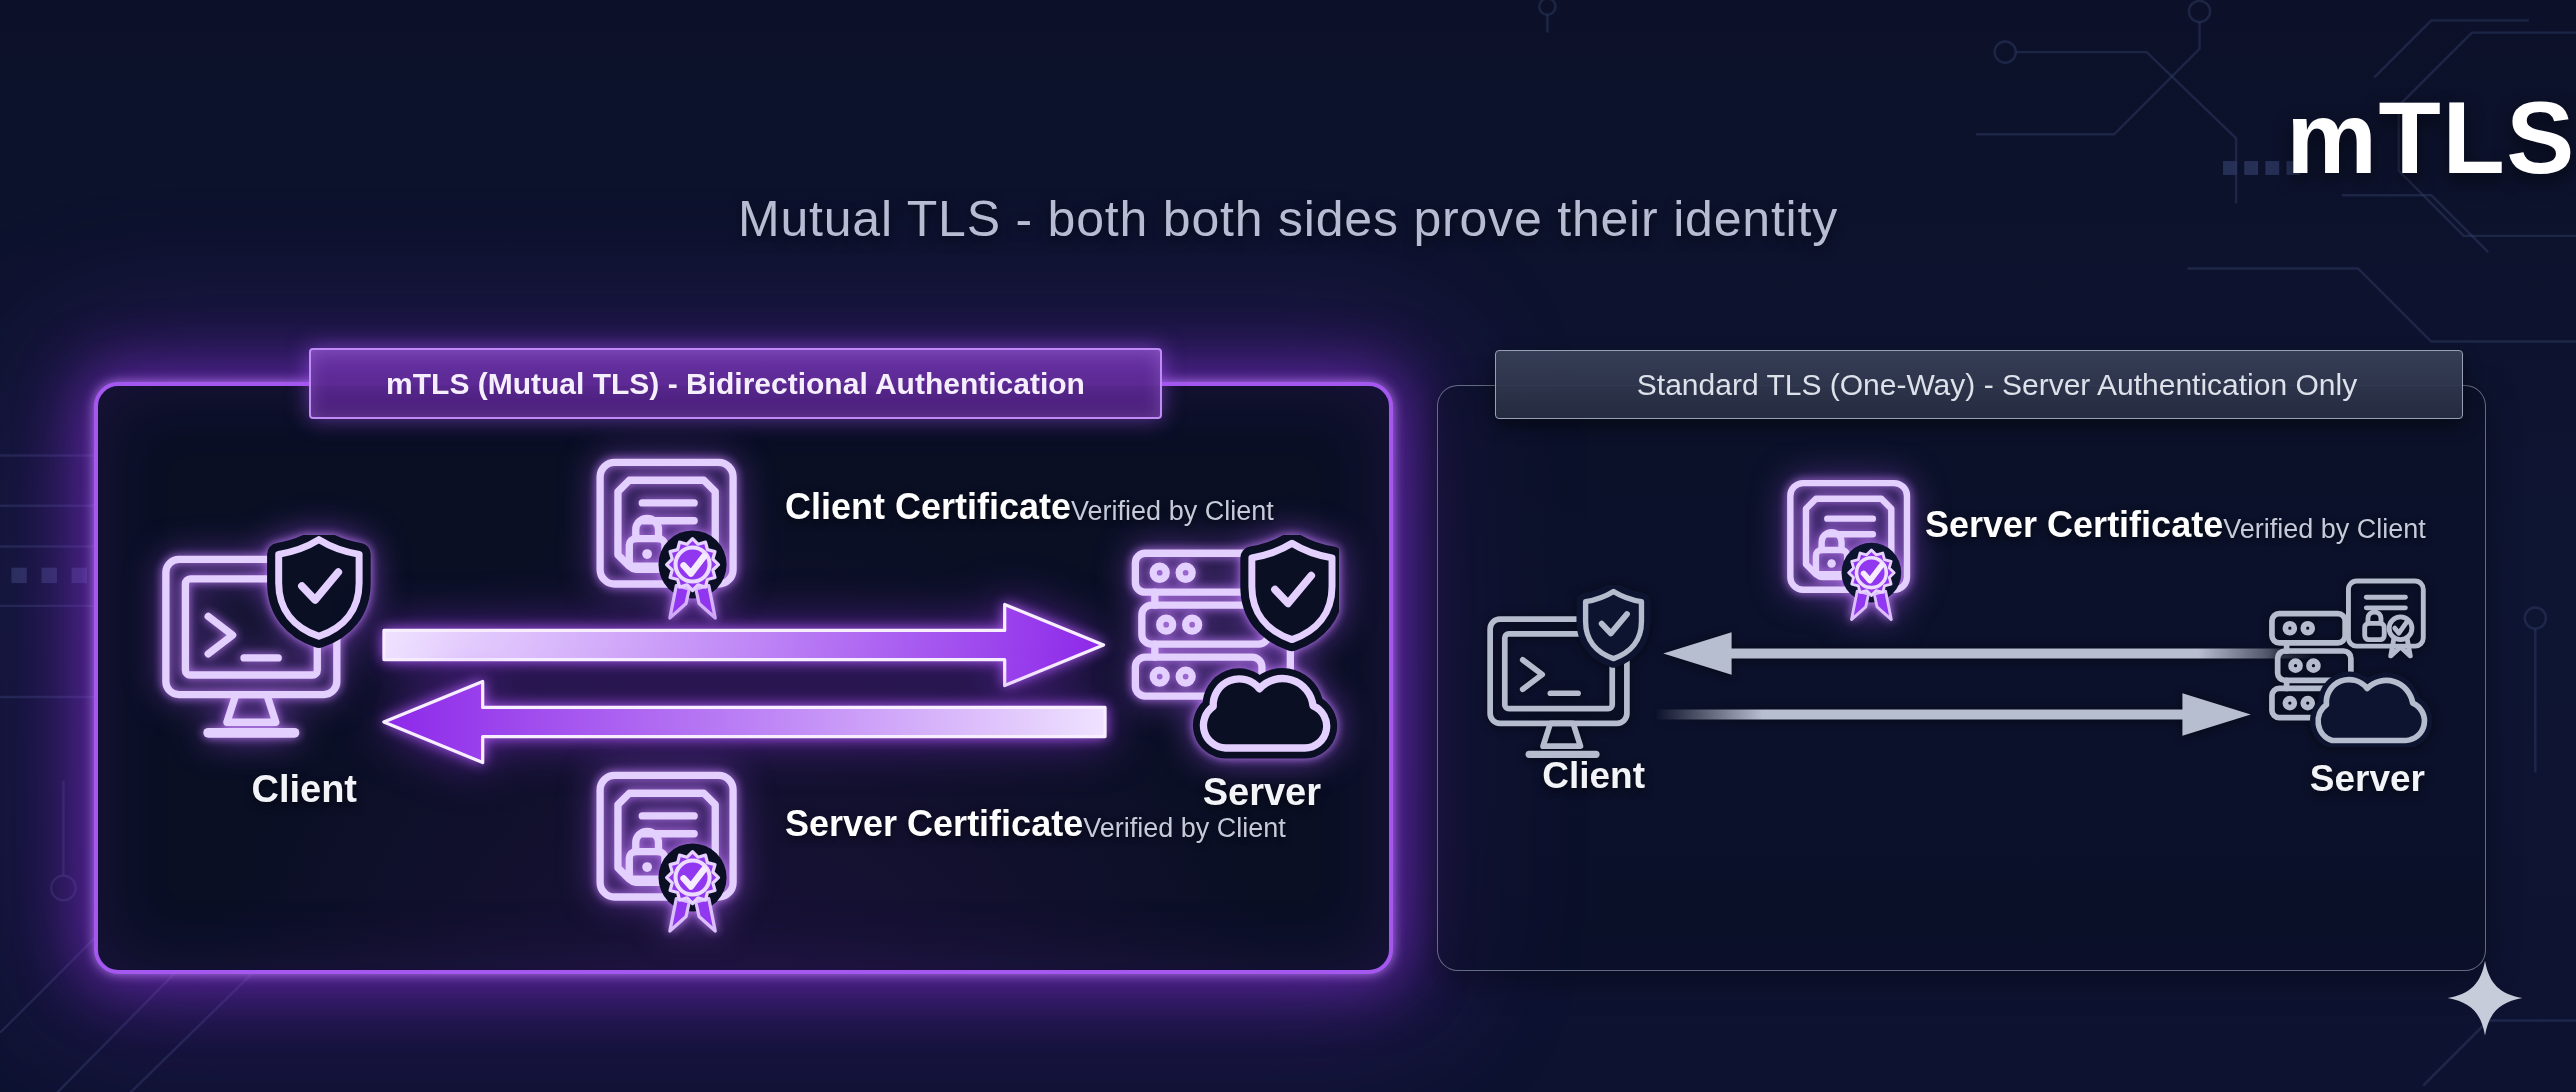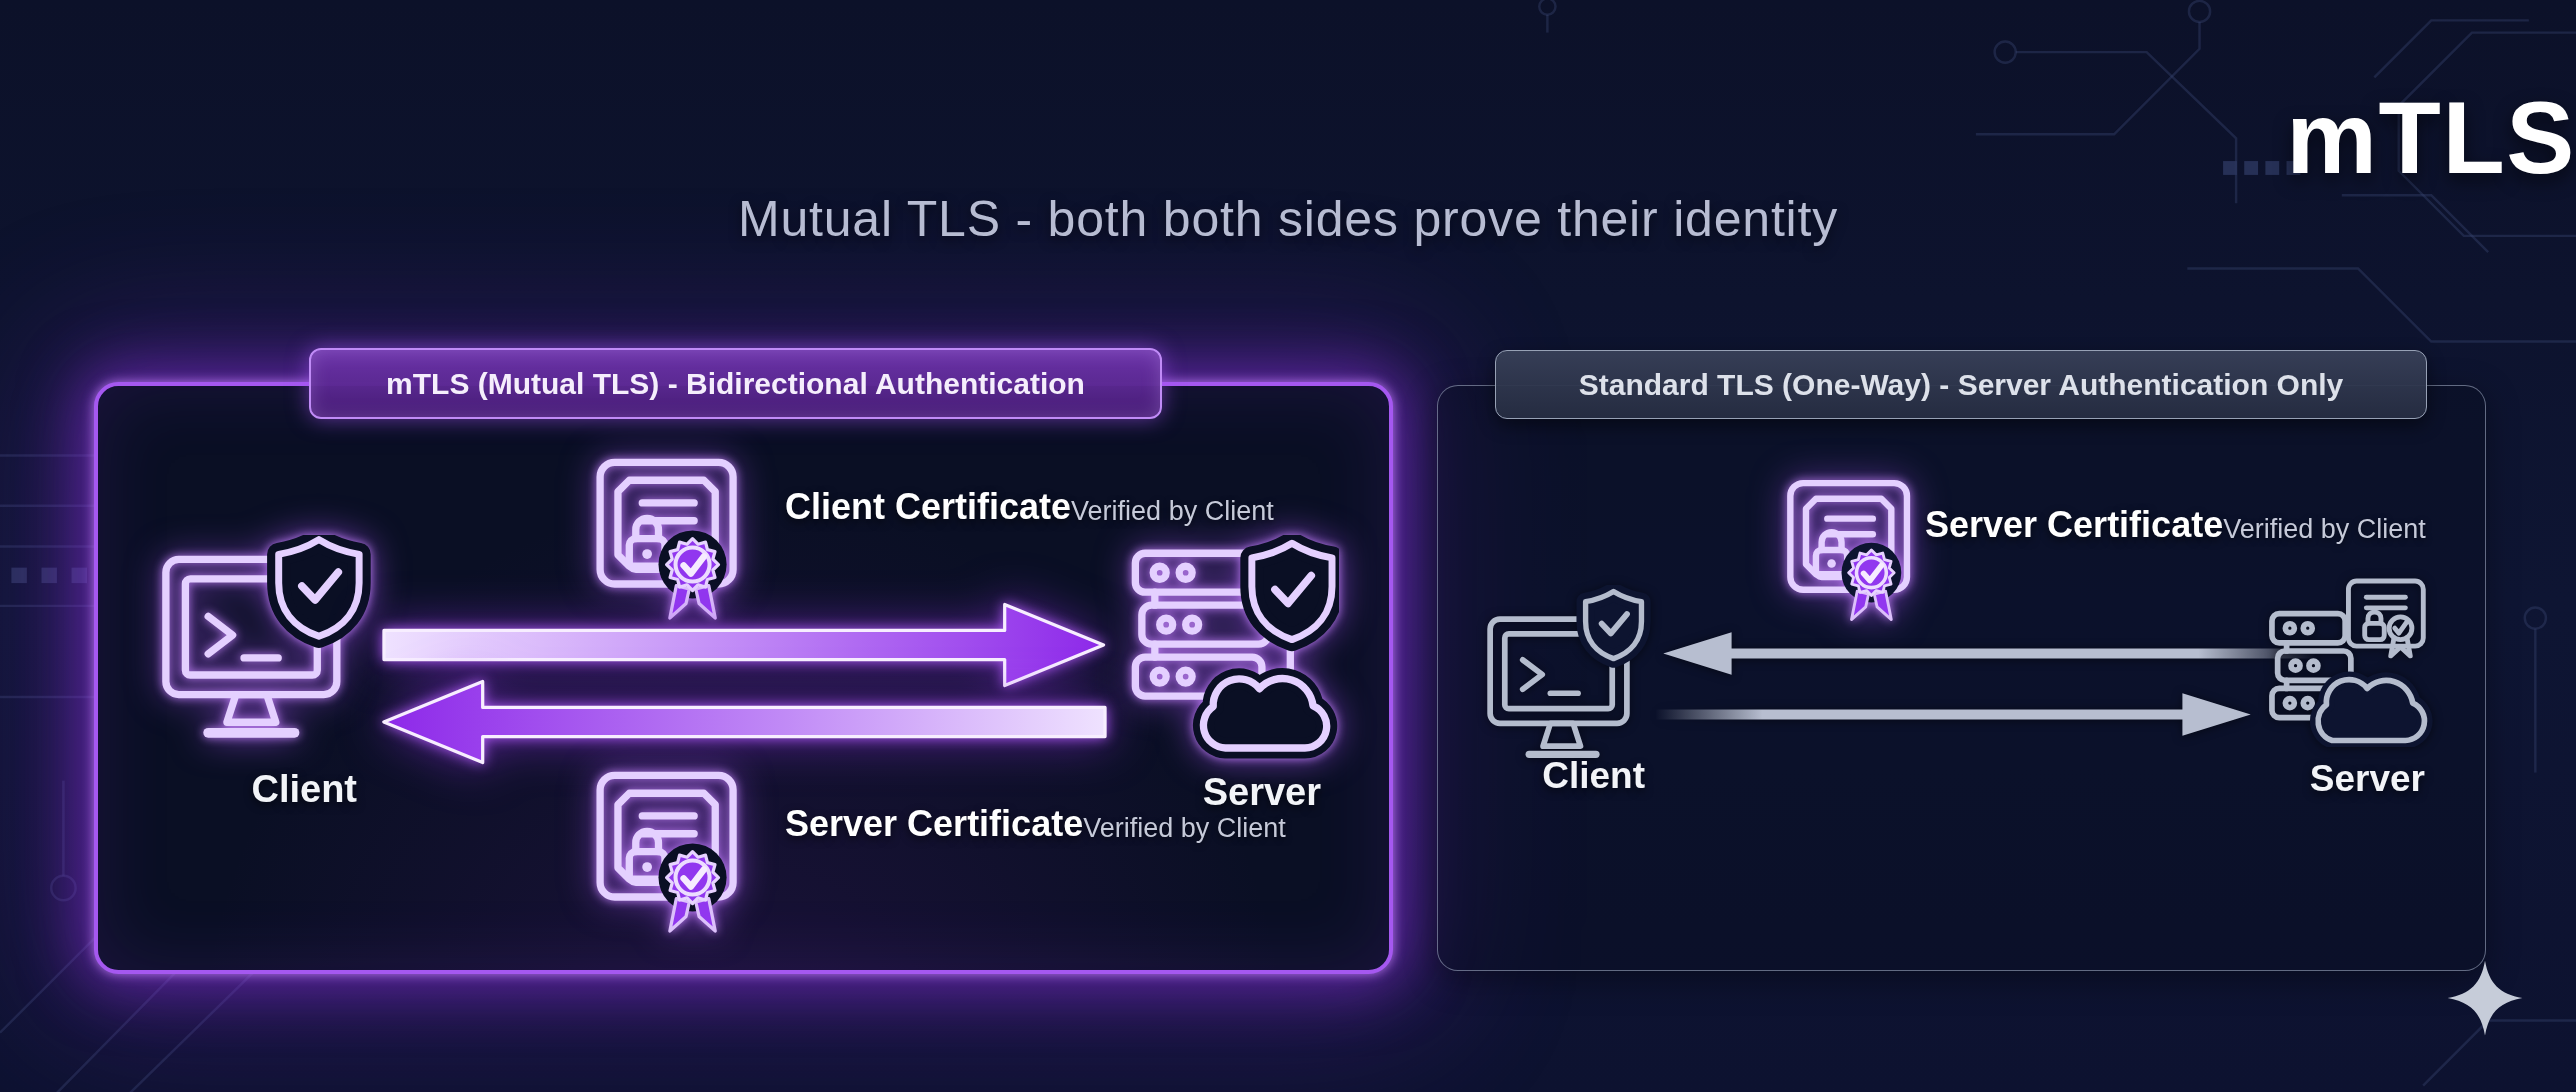--- a/index.html
+++ b/index.html
@@ -31,33 +31,34 @@
                0 0 138px 49px rgba(120,40,200,.28),inset 0 0 73px rgba(120,50,200,.16);
   }
   .panel-std{
     position:absolute;left:1437px;top:385px;width:1047px;height:584px;z-index:1;
     border:1.6px solid rgba(158,168,192,.6);border-radius:21px;
     background:rgba(9,14,34,.45);
     box-shadow:0 8.1px 33px rgba(0,0,0,.35);
   }
   .badge{
     position:absolute;z-index:3;display:flex;align-items:center;justify-content:center;
-    border-radius:12px;font-weight:700;white-space:nowrap;
+    border-radius:4px;font-weight:700;white-space:nowrap;
   }
   .badge-mtls{
     left:309px;top:348px;width:849px;height:67px;
     background:linear-gradient(180deg,rgba(110,53,172,.97),rgba(72,28,120,.97));
     border:2.4px solid #c08bf7;color:#f5eefc;font-size:30px;
     box-shadow:0 0 21px rgba(168,85,247,.55),inset 0 0 18px rgba(216,180,254,.25);
   }
   .badge-std{
     left:1495px;top:350px;width:930px;height:67px;
     background:linear-gradient(180deg,rgba(56,64,88,.95),rgba(38,45,66,.95));
-    border:1.6px solid #97a1b5;color:#dde1ea;font-size:30px;font-weight:700;
+    border:1.6px solid #97a1b5;color:#dde1ea;font-size:30px;font-weight:400;
     box-shadow:0 6.5px 18px rgba(0,0,0,.45);
+    padding-left:36px;
   }
   
   .neon-svg{filter:drop-shadow(0 0 4.9px rgba(196,132,252,.9)) drop-shadow(0 0 16.3px rgba(168,85,247,.6));}
   .neon-arrow{filter:drop-shadow(0 0 6.5px rgba(177,92,248,.95)) drop-shadow(0 0 23px rgba(147,51,234,.55));}
   .gray-svg{filter:drop-shadow(0 1.6px 4.9px rgba(0,0,0,.5));}
   
   .cert-text{position:absolute;z-index:2;display:flex;flex-direction:row;}
   .cert-title{font-size:36px;font-weight:700;color:#ffffff;text-shadow:0 3.3px 8.1px rgba(0,0,0,.6);}
   .cert-sub{font-size:27px;font-weight:400;color:#c6cad9;margin-top:9.8px;text-shadow:0 2.4px 6.5px rgba(0,0,0,.5);}
   .node-label{position:absolute;z-index:2;text-align:right;font-weight:700;color:#f2f4f8;

